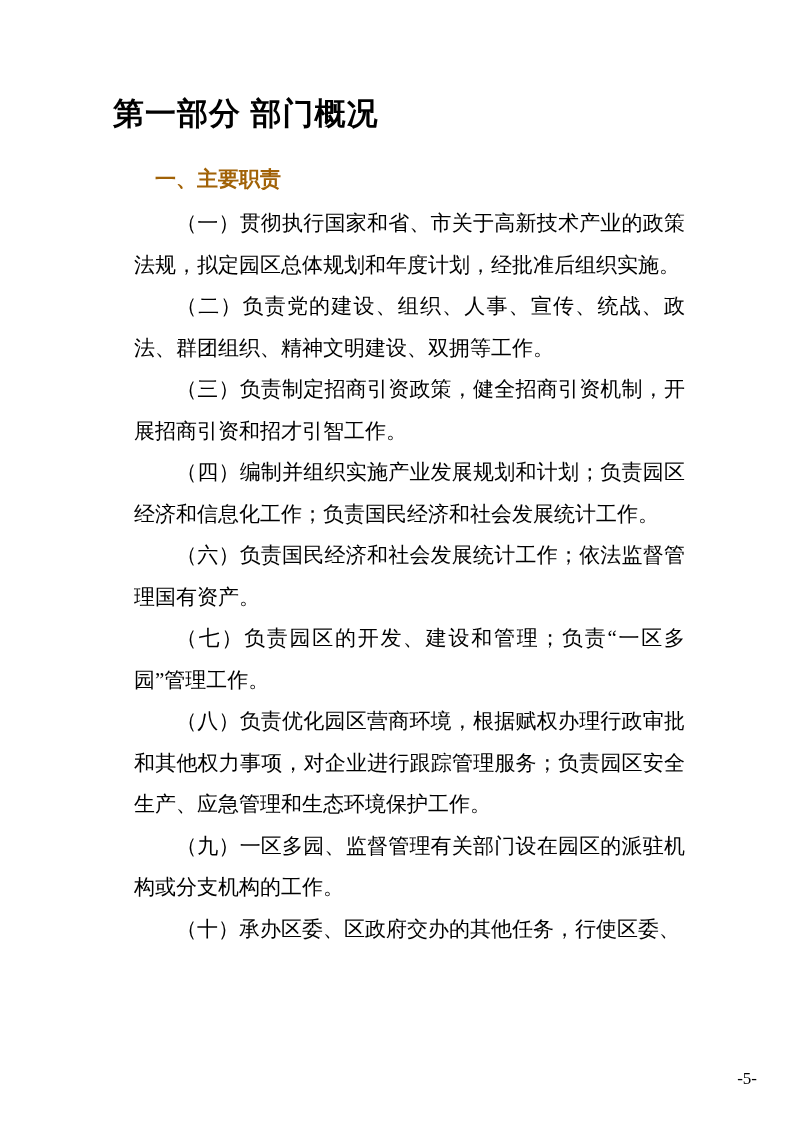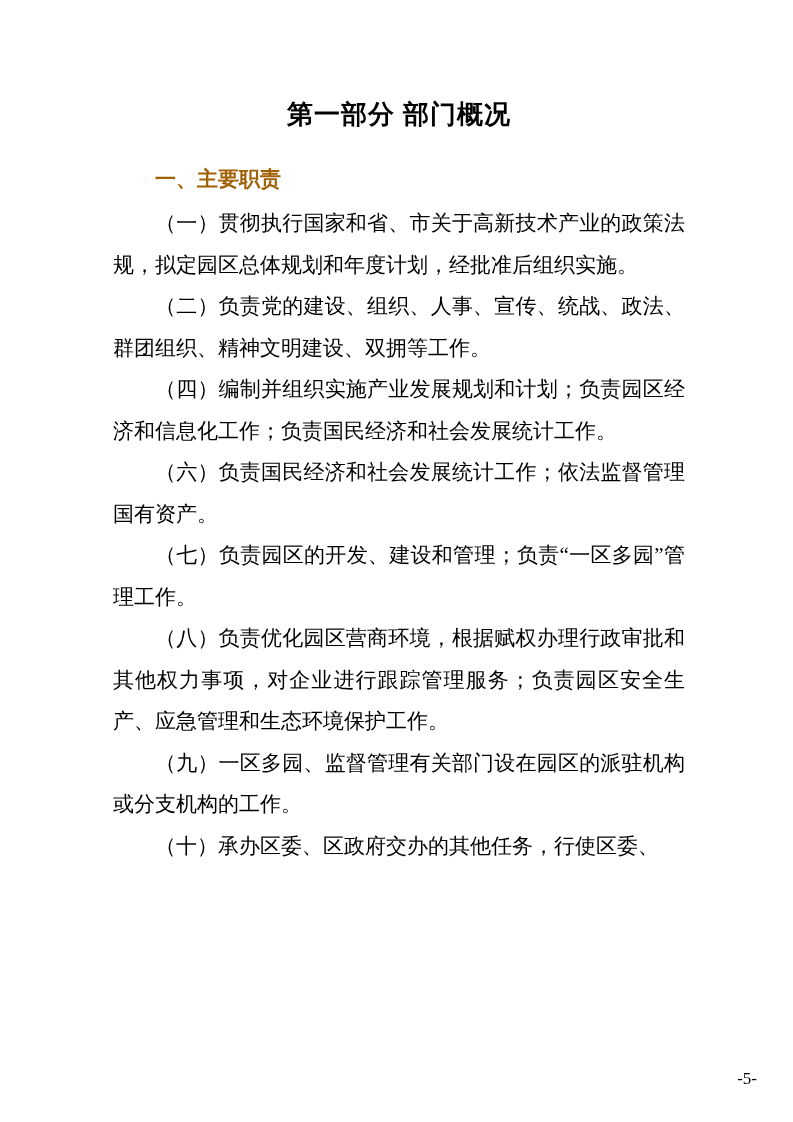--- a/index.html
+++ b/index.html
@@ -20,37 +20,38 @@
   .content {
     position: absolute;
     left: 113px;
     top: 0;
     width: 572px;
   }
   .doc-title {
     margin: 97px 0 0 0;
     font-family: "Liberation Sans", "DejaVu Sans", sans-serif;
     font-weight: bold;
-    font-size: 26px;
+    font-size: 31px;
     line-height: 34px;
-    text-align: center;
+    text-align: left;
     color: #000000;
     letter-spacing: 1px;
   }
   .section-heading {
     margin: 37px 0 0 0;
     padding-left: 42px;
     font-family: "Liberation Sans", "DejaVu Sans", sans-serif;
     font-weight: bold;
     font-size: 21px;
     line-height: 22px;
     color: #a16207;
   }
   .body-text {
     margin-top: 13px;
+    margin-left: 21px;
   }
   .body-text p {
     margin: 0;
     font-family: "Liberation Serif", "DejaVu Serif", serif;
     font-size: 21px;
     line-height: 41.5px;
     text-indent: 2em;
     text-align: justify;
     text-justify: inter-ideograph;
     color: #000000;
@@ -70,20 +71,21 @@
 
 <div class="page">
   <div class="content">
     <h1 class="doc-title">第一部分 部门概况</h1>
 
     <h2 class="section-heading">一、主要职责</h2>
 
     <div class="body-text">
       <p>（一）贯彻执行国家和省、市关于高新技术产业的政策法规，拟定园区总体规划和年度计划，经批准后组织实施。</p>
       <p>（二）负责党的建设、组织、人事、宣传、统战、政法、群团组织、精神文明建设、双拥等工作。</p>
+      <p>（三）负责制定招商引资政策，健全招商引资机制，开展招商引资和招才引智工作。</p>
       <p>（四）编制并组织实施产业发展规划和计划；负责园区经济和信息化工作；负责国民经济和社会发展统计工作。</p>
       <p>（六）负责国民经济和社会发展统计工作；依法监督管理国有资产。</p>
       <p>（七）负责园区的开发、建设和管理；负责“一区多园”管理工作。</p>
       <p>（八）负责优化园区营商环境，根据赋权办理行政审批和其他权力事项，对企业进行跟踪管理服务；负责园区安全生产、应急管理和生态环境保护工作。</p>
       <p>（九）一区多园、监督管理有关部门设在园区的派驻机构或分支机构的工作。</p>
       <p>（十）承办区委、区政府交办的其他任务，行使区委、</p>
     </div>
   </div>
 
   <div class="page-number">-5-</div>

